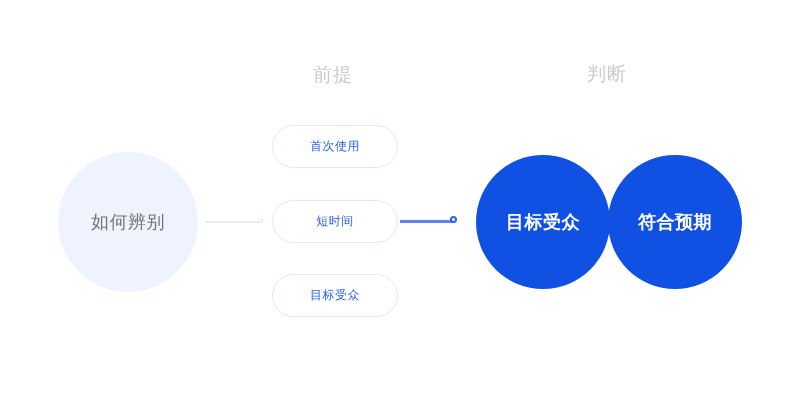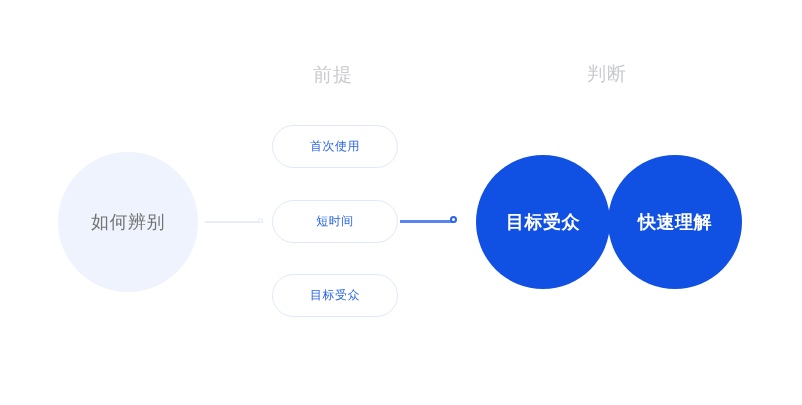--- a/index.html
+++ b/index.html
@@ -164,16 +164,16 @@
     <span class="pill-label">短时间</span>
   </div>
 
   <div id="connector-right"></div>
   <div id="connector-right-dot"></div>
 
   <div id="outcome-0" class="outcome-circle">
     <span class="outcome-label">目标受众</span>
   </div>
   <div id="outcome-1" class="outcome-circle">
-    <span class="outcome-label">快速理解</span>
+    <span class="outcome-label">符合预期</span>
   </div>
 
 </div>
 
 </body></html>

